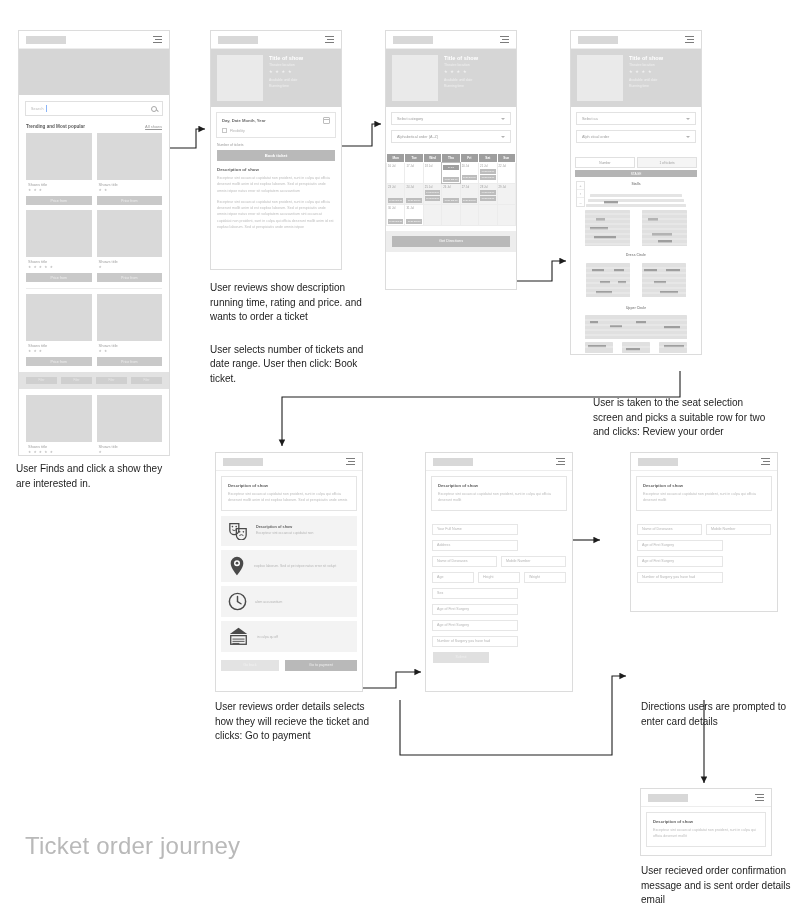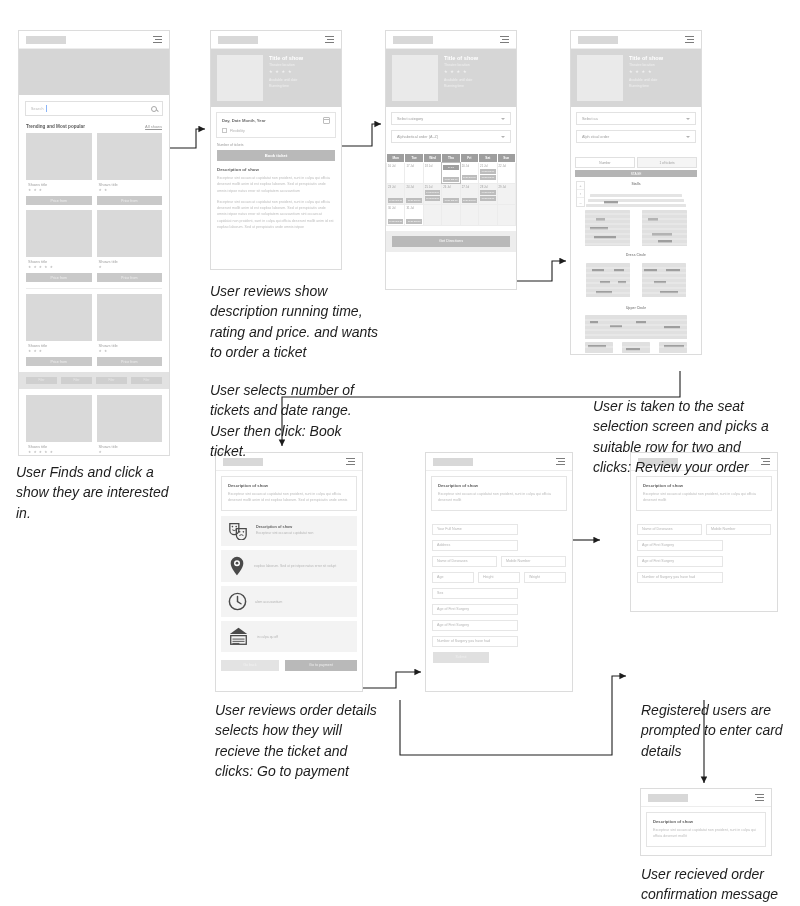--- a/index.html
+++ b/index.html
@@ -154,22 +154,22 @@
 
   .form-wrap{ padding:8px 6px 4px; }
   .f-row{ display:flex; gap:4px; margin-bottom:5px; }
   .f-in{ border:1px solid #e6e6e6; height:11px; display:flex; align-items:center;
     padding:0 4px; font-size:3.6px; color:#b4b4b4; background:#fff; flex:1;}
   .submit-btn{ width:56px; height:11px; background:#e0e0e0; margin:4px 0 0 1px;
     display:flex; align-items:center; justify-content:center;
     font-size:3.6px; color:#efefef;}
 
   
-  .note{ position:absolute; font-size:14px; line-height:1.45; color:#1d1d1d;
-    font-family:"Liberation Sans", sans-serif;font-style:italic; }
+  .note{ position:absolute; font-size:10px; line-height:1.45; color:#1d1d1d;
+    font-family:"Liberation Sans", sans-serif; }
   .note p + p { margin-top:18px; }
 
   .title-big{
     position:absolute; left:25px; top:832px; font-size:24px; color:#b9b9b9;
     letter-spacing:0.2px;
   }
   svg.conn{ position:absolute; left:0; top:0; width:800px; height:906px;
     pointer-events:none; overflow:visible; }
 </style>
 </head>
@@ -759,19 +759,20 @@
     <p>User reviews show description running time, rating and price. and wants to order a ticket</p>
     <p>User selects number of tickets and date range. User then click: Book ticket.</p>
   </div>
   <div class="note" style="left:593px; top:396px; width:180px;">
     <p>User is taken to the seat selection screen and picks a suitable row for two and clicks: Review your order</p>
   </div>
   <div class="note" style="left:215px; top:700px; width:165px;">
     <p>User reviews order details selects how they will recieve the ticket and clicks: Go to payment</p>
   </div>
   <div class="note" style="left:641px; top:700px; width:155px;">
-    <p>Registered users are prompted to enter card details</p>
+    <p>Directions users are prompted to enter card details</p>
   </div>
   <div class="note" style="left:641px; top:858px; width:160px;margin-top:6px;">
     <p>User recieved order confirmation message and is sent order details email</p>
   </div>
 
+  <div class="title-big">Ticket order journey</div>
 </div>
 
 </body></html>

